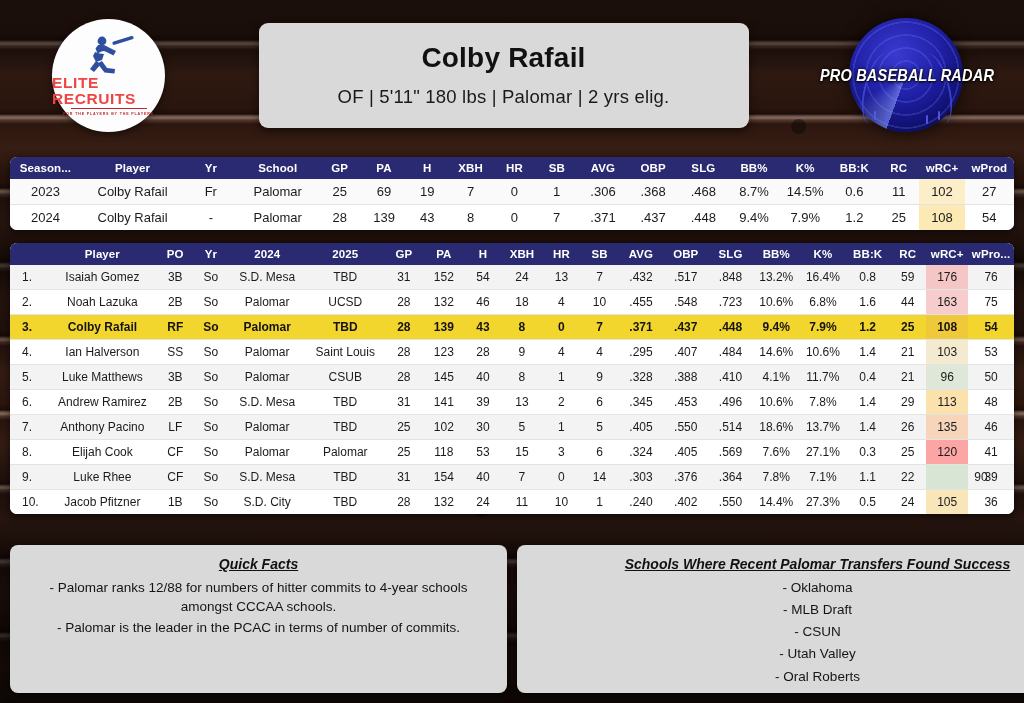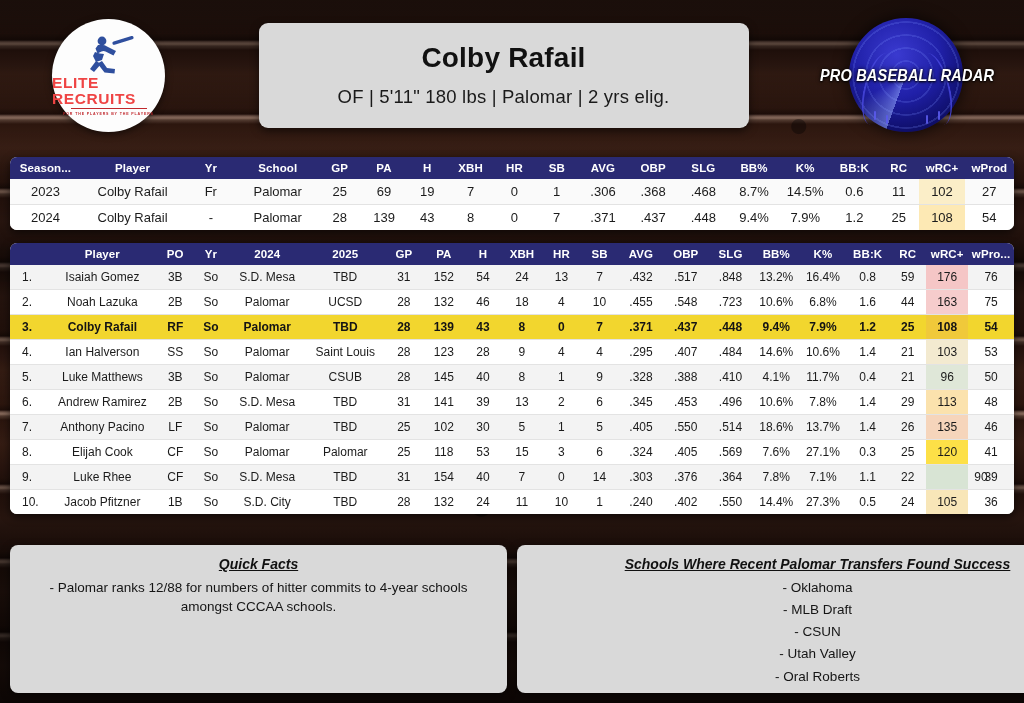--- a/index.html
+++ b/index.html
@@ -543,21 +543,21 @@
             <td>15</td>
             <td>3</td>
             <td>6</td>
             <td>.324</td>
             <td>.405</td>
             <td>.569</td>
             <td>7.6%</td>
             <td>27.1%</td>
             <td>0.3</td>
             <td>25</td>
-            <td style="background: #fde047;">120</td>
+            <td style="background: #fca5a5;">120</td>
             <td>41</td>
           </tr>
           <tr>
             <td class="rank-cell">9.</td>
             <td>Luke Rhee</td>
             <td>CF</td>
             <td>So</td>
             <td>S.D. Mesa</td>
             <td>TBD</td>
             <td>31</td>
@@ -600,20 +600,21 @@
             <td>36</td>
           </tr>
         </tbody>
     </table>
   </div>
 
   <div class="panel" id="quick-facts-panel">
     <h3>Quick Facts</h3>
     <div id="qf-lines">
         <div class="line">- Palomar ranks 12/88 for numbers of hitter commits to 4-year schools amongst CCCAA schools.</div>
+        <div class="line">- Palomar is the leader in the PCAC in terms of number of commits.</div>
       </div>
   </div>
 
   <div class="panel" id="transfers-panel">
     <h3>Schools Where Recent Palomar Transfers Found Success</h3>
     <div id="tr-lines">
         <div class="line">- Oklahoma</div>
         <div class="line">- MLB Draft</div>
         <div class="line">- CSUN</div>
         <div class="line">- Utah Valley</div>

